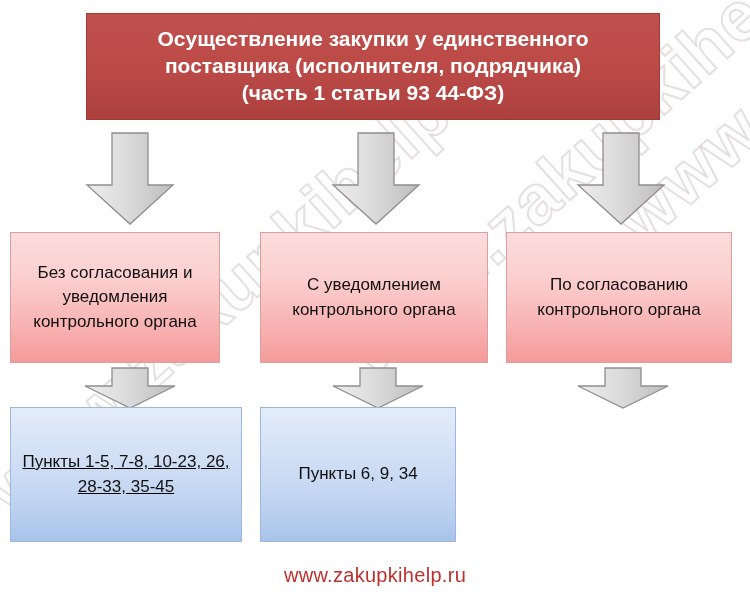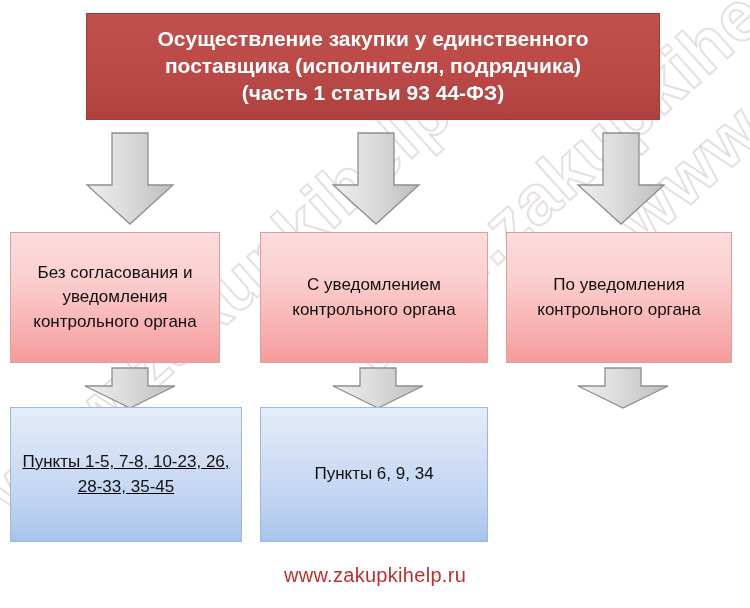--- a/index.html
+++ b/index.html
@@ -113,21 +113,21 @@
   }
   .res-text {
     font-size: 17px;
     color: #111111;
     text-align: center;
     line-height: 1.45;
     padding: 0 10px;
     white-space: pre-line;
   }
   .res-1 { left: 10px;  width: 232px; text-decoration: underline; }
-  .res-2 { left: 260px; width: 228px; }
+  .res-2 { left: 260px; width: 196px; }
   .res-3 { left: 506px; width: 226px; }
 
   
   .footer-url {
     position: absolute;
     left: 0;
     right: 0;
     top: 564px;
     text-align: center;
     font-size: 20px;
@@ -193,21 +193,21 @@
 
   <div class="opt-box opt-1">
     <div class="opt-text">Без согласования и уведомления
 контрольного органа</div>
   </div>
   <div class="opt-box opt-2">
     <div class="opt-text">С уведомлением
 контрольного органа</div>
   </div>
   <div class="opt-box opt-3">
-    <div class="opt-text">По уведомления
+    <div class="opt-text">По согласованию
 контрольного органа</div>
   </div>
 
   <div class="arrow" style="left:82px; top:366px;">
     <svg width="96" height="45" viewBox="0 0 96 45">
       <defs>
         <linearGradient id="bgrad1" x1="0" y1="0" x2="1" y2="0">
           <stop offset="0%" stop-color="#ededed"></stop>
           <stop offset="45%" stop-color="#dcdcdc"></stop>
           <stop offset="100%" stop-color="#bdbdbd"></stop>

